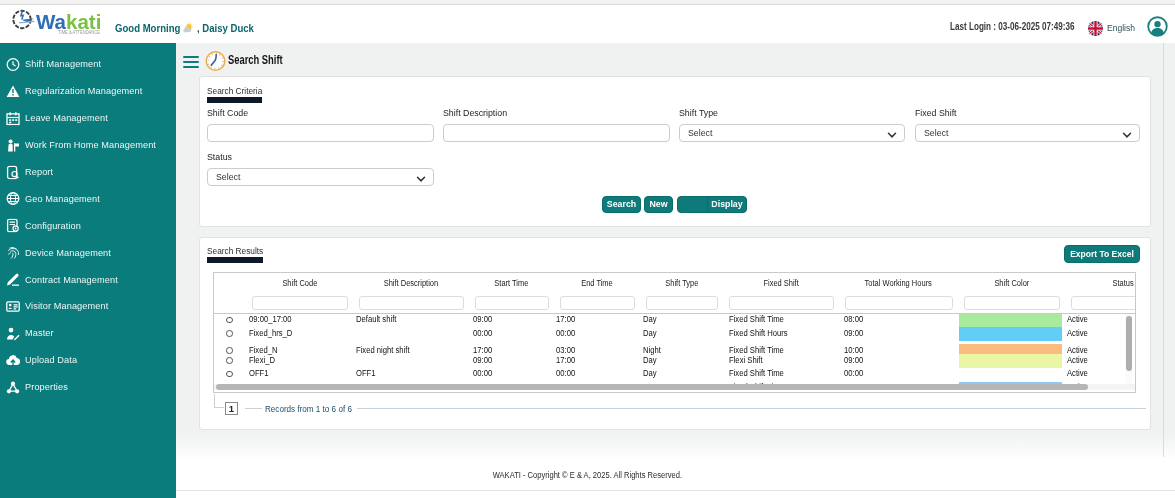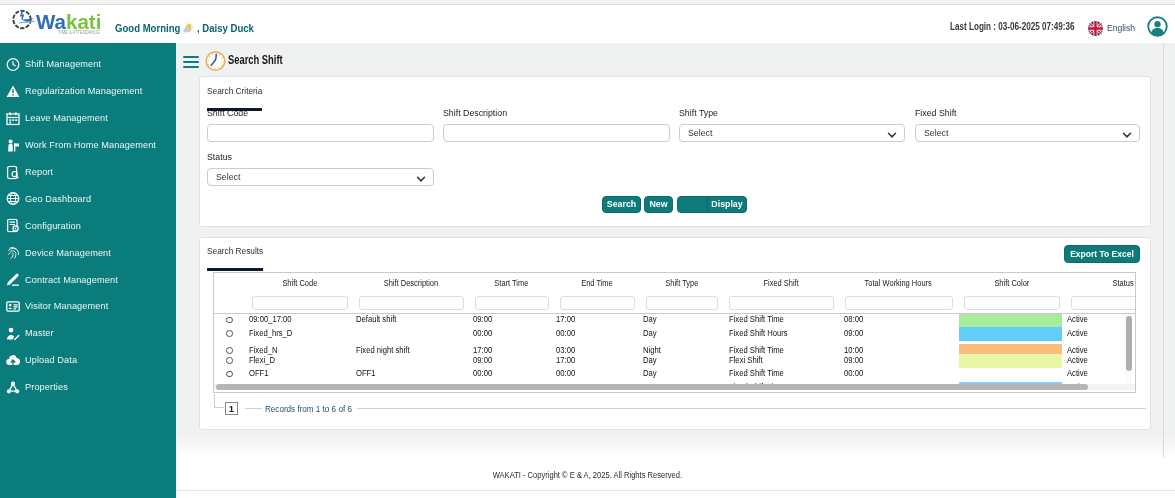--- a/index.html
+++ b/index.html
@@ -36,22 +36,22 @@
 
 
 #burger { position:absolute; left:183px; top:55.5px; width:15.5px; }
 #burger div { height:2.4px; background:#0f7c7c; border-radius:2px; margin-bottom:2.9px; }
 #pagetitle { position:absolute; left:228px; top:52.5px; font-size:12px; font-weight:bold; color:#141414; transform:scaleX(0.78); transform-origin:0 0; }
 
 
 .card { position:absolute; background:#fff; border:1px solid #e2e2e2; border-radius:3px; }
 #card1 { left:199px; top:76px; width:952px; height:151px; }
 #card2 { left:199px; top:237px; width:952px; height:193px; }
-.sectitle { position:absolute; font-size:8.3px; color:#2e2e2e; padding-bottom:12px;
-  border-bottom:3px solid #0f172a; }
+.sectitle { position:absolute; font-size:8.3px; color:#2e2e2e; padding-bottom:1px;
+  border-bottom:6px solid #0f172a; }
 
 
 .flabel { position:absolute; font-size:8.8px; color:#1d1d1d; }
 .finput { position:absolute; height:18px; background:#fff; border:1px solid #ccc; border-radius:4px; }
 .fselect { position:absolute; height:18px; background:#fff; border:1px solid #ccc; border-radius:4px;
   font-size:8.8px; color:#333; line-height:16px; padding-left:8px; }
 .chev { position:absolute; right:7px; top:5px; width:10px; height:10px; }
 .btn { position:absolute; height:17px; background:#0e7a7a; border:1px solid #0b6c6c; border-radius:4px;
   color:#fff; font-size:8.8px; font-weight:bold; text-align:center; line-height:15px; }
 
@@ -174,21 +174,21 @@
         <span class="lb">Report</span>
       </li>
       <li>
         <span class="ic">
           <svg width="14" height="14" viewBox="0 0 14 14">
             <circle cx="7" cy="7" r="5.8" fill="none" stroke="#fff" stroke-width="1.3"></circle>
             <ellipse cx="7" cy="7" rx="2.6" ry="5.8" fill="none" stroke="#fff" stroke-width="1"></ellipse>
             <path d="M1.2 7 h11.6 M2 4 h10 M2 10 h10" stroke="#fff" stroke-width="1"></path>
           </svg>
         </span>
-        <span class="lb">Geo Dashboard</span>
+        <span class="lb">Geo Management</span>
       </li>
       <li>
         <span class="ic">
           <svg width="14" height="14" viewBox="0 0 14 14">
             <rect x="1.6" y="0.8" width="9.4" height="12.4" rx="1.5" fill="none" stroke="#fff" stroke-width="1.3"></rect>
             <path d="M3.6 3.6 h5.4 M3.6 6 h5.4" stroke="#fff" stroke-width="1.1"></path>
             <circle cx="9.6" cy="10" r="2.6" fill="#0b7c7c" stroke="#fff" stroke-width="1.2"></circle>
             <circle cx="9.6" cy="10" r="0.9" fill="#fff"></circle>
           </svg>
         </span>

